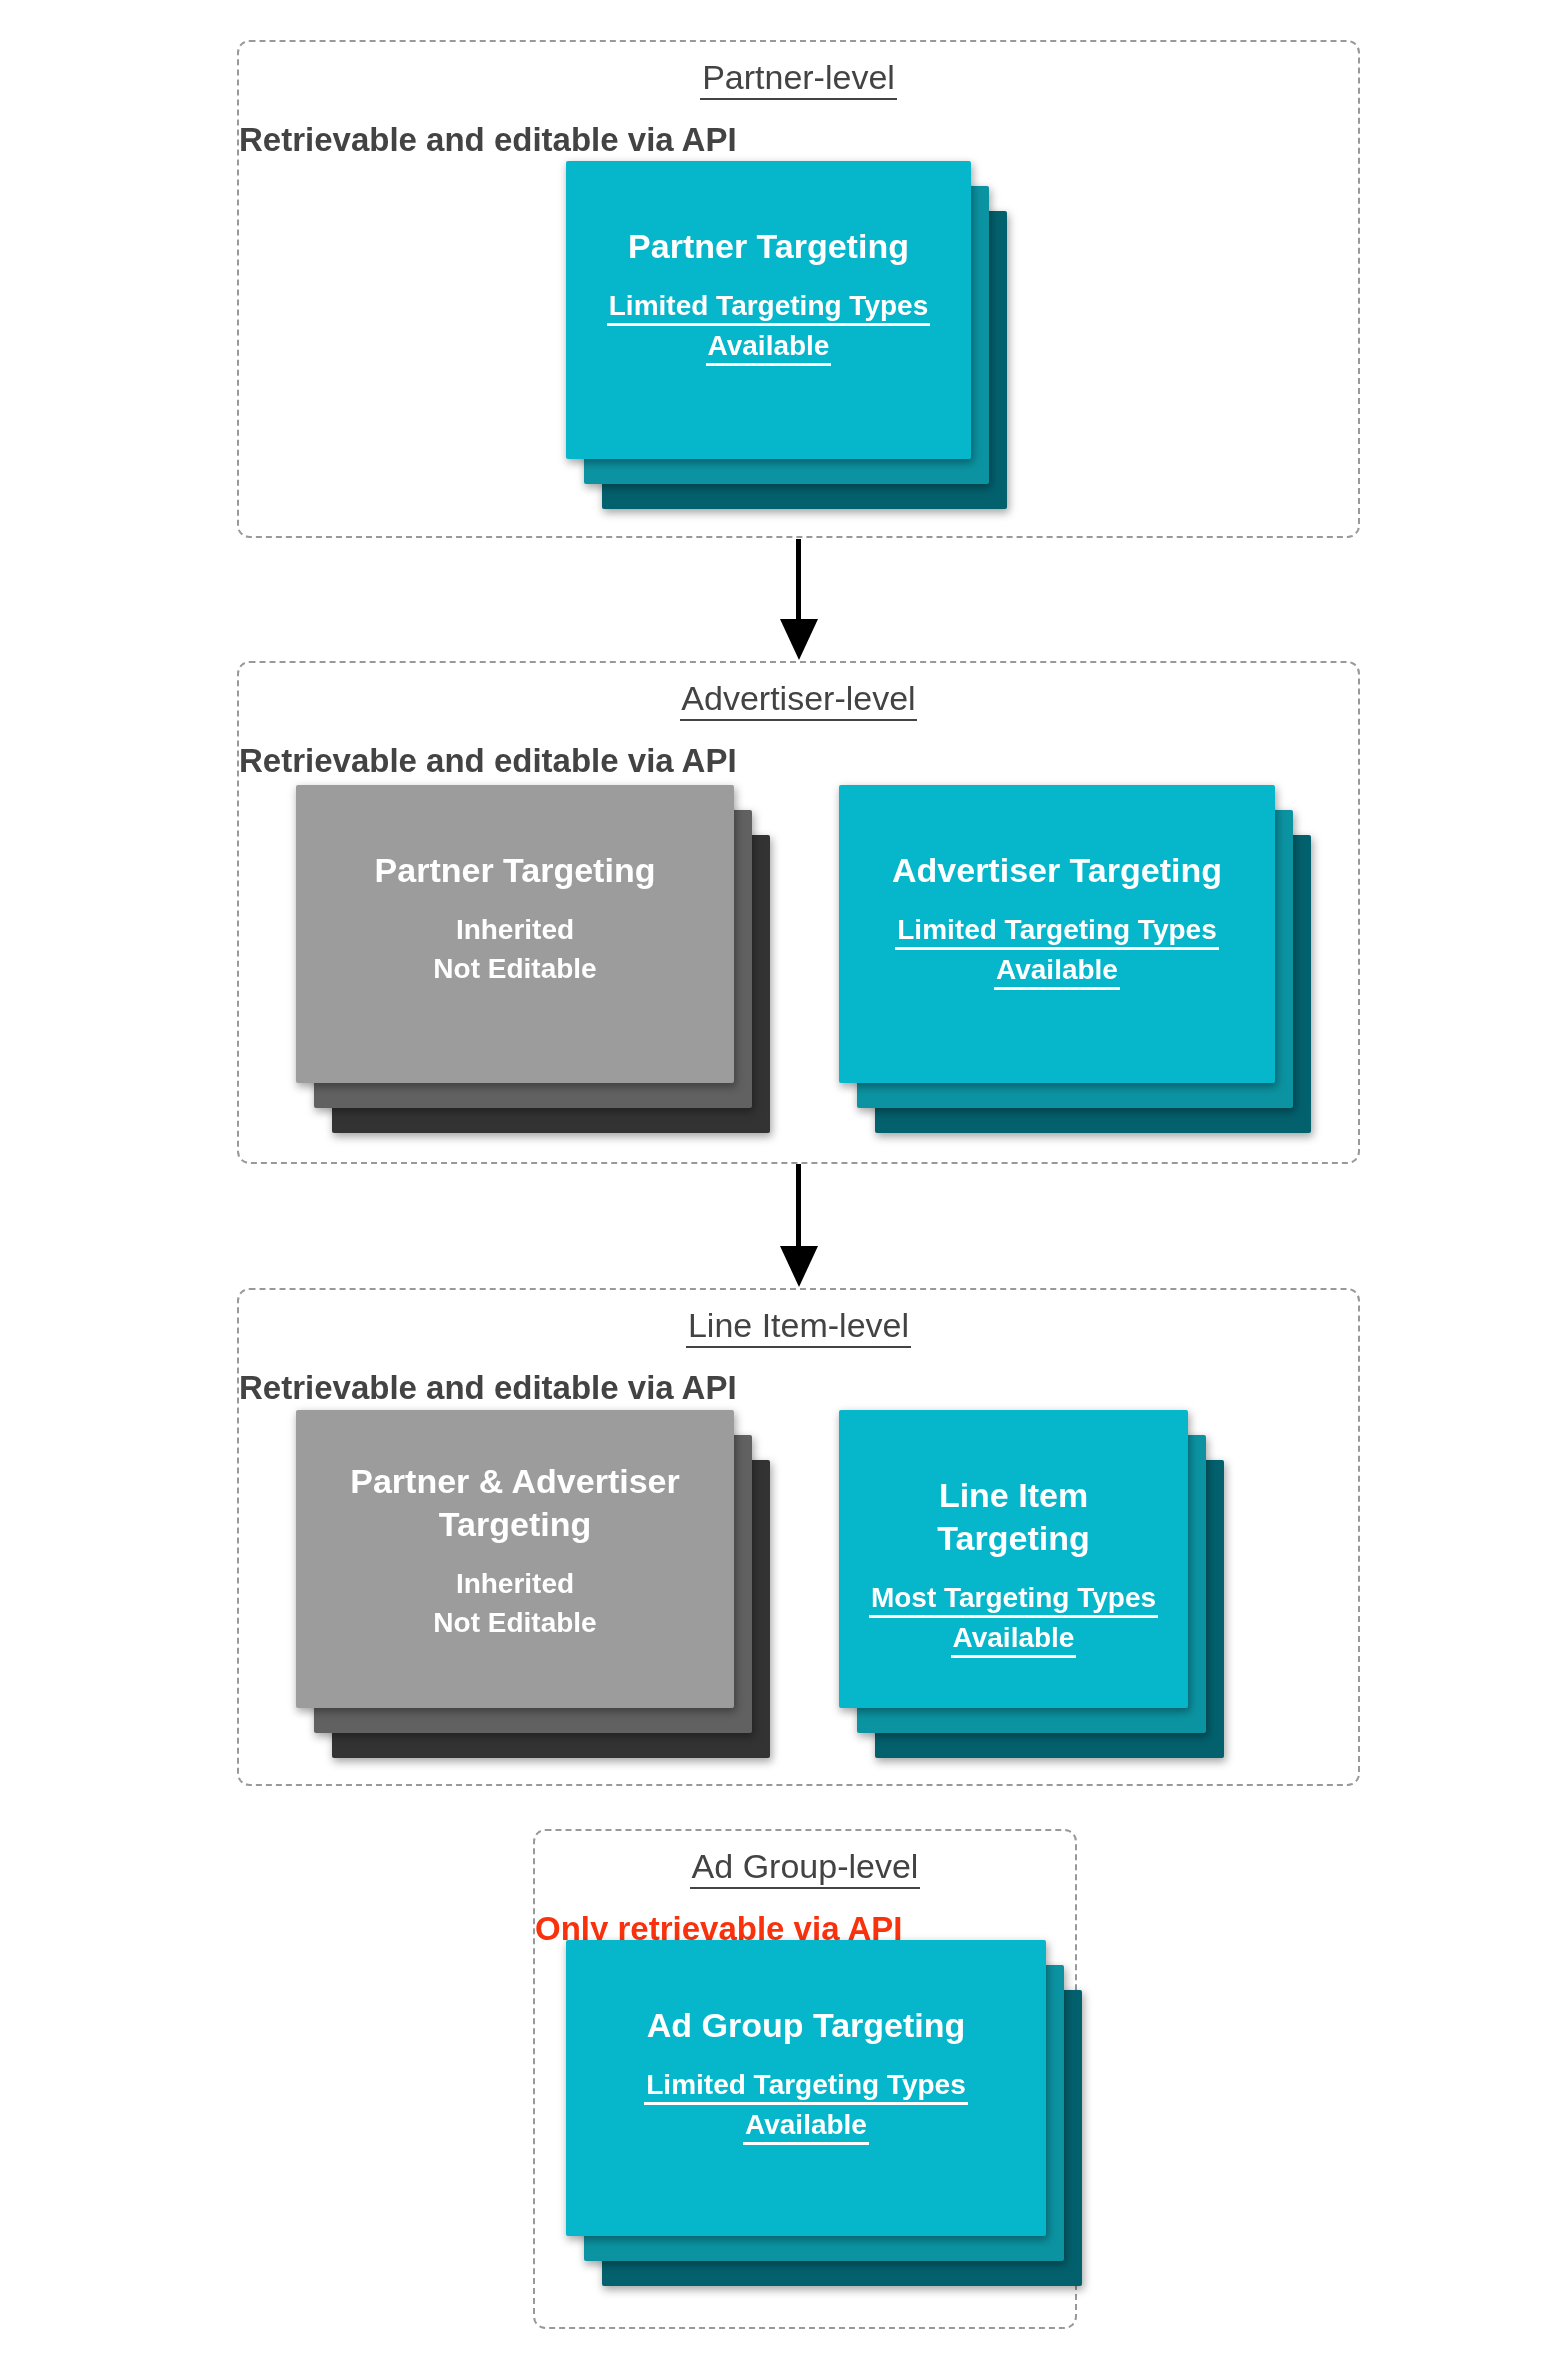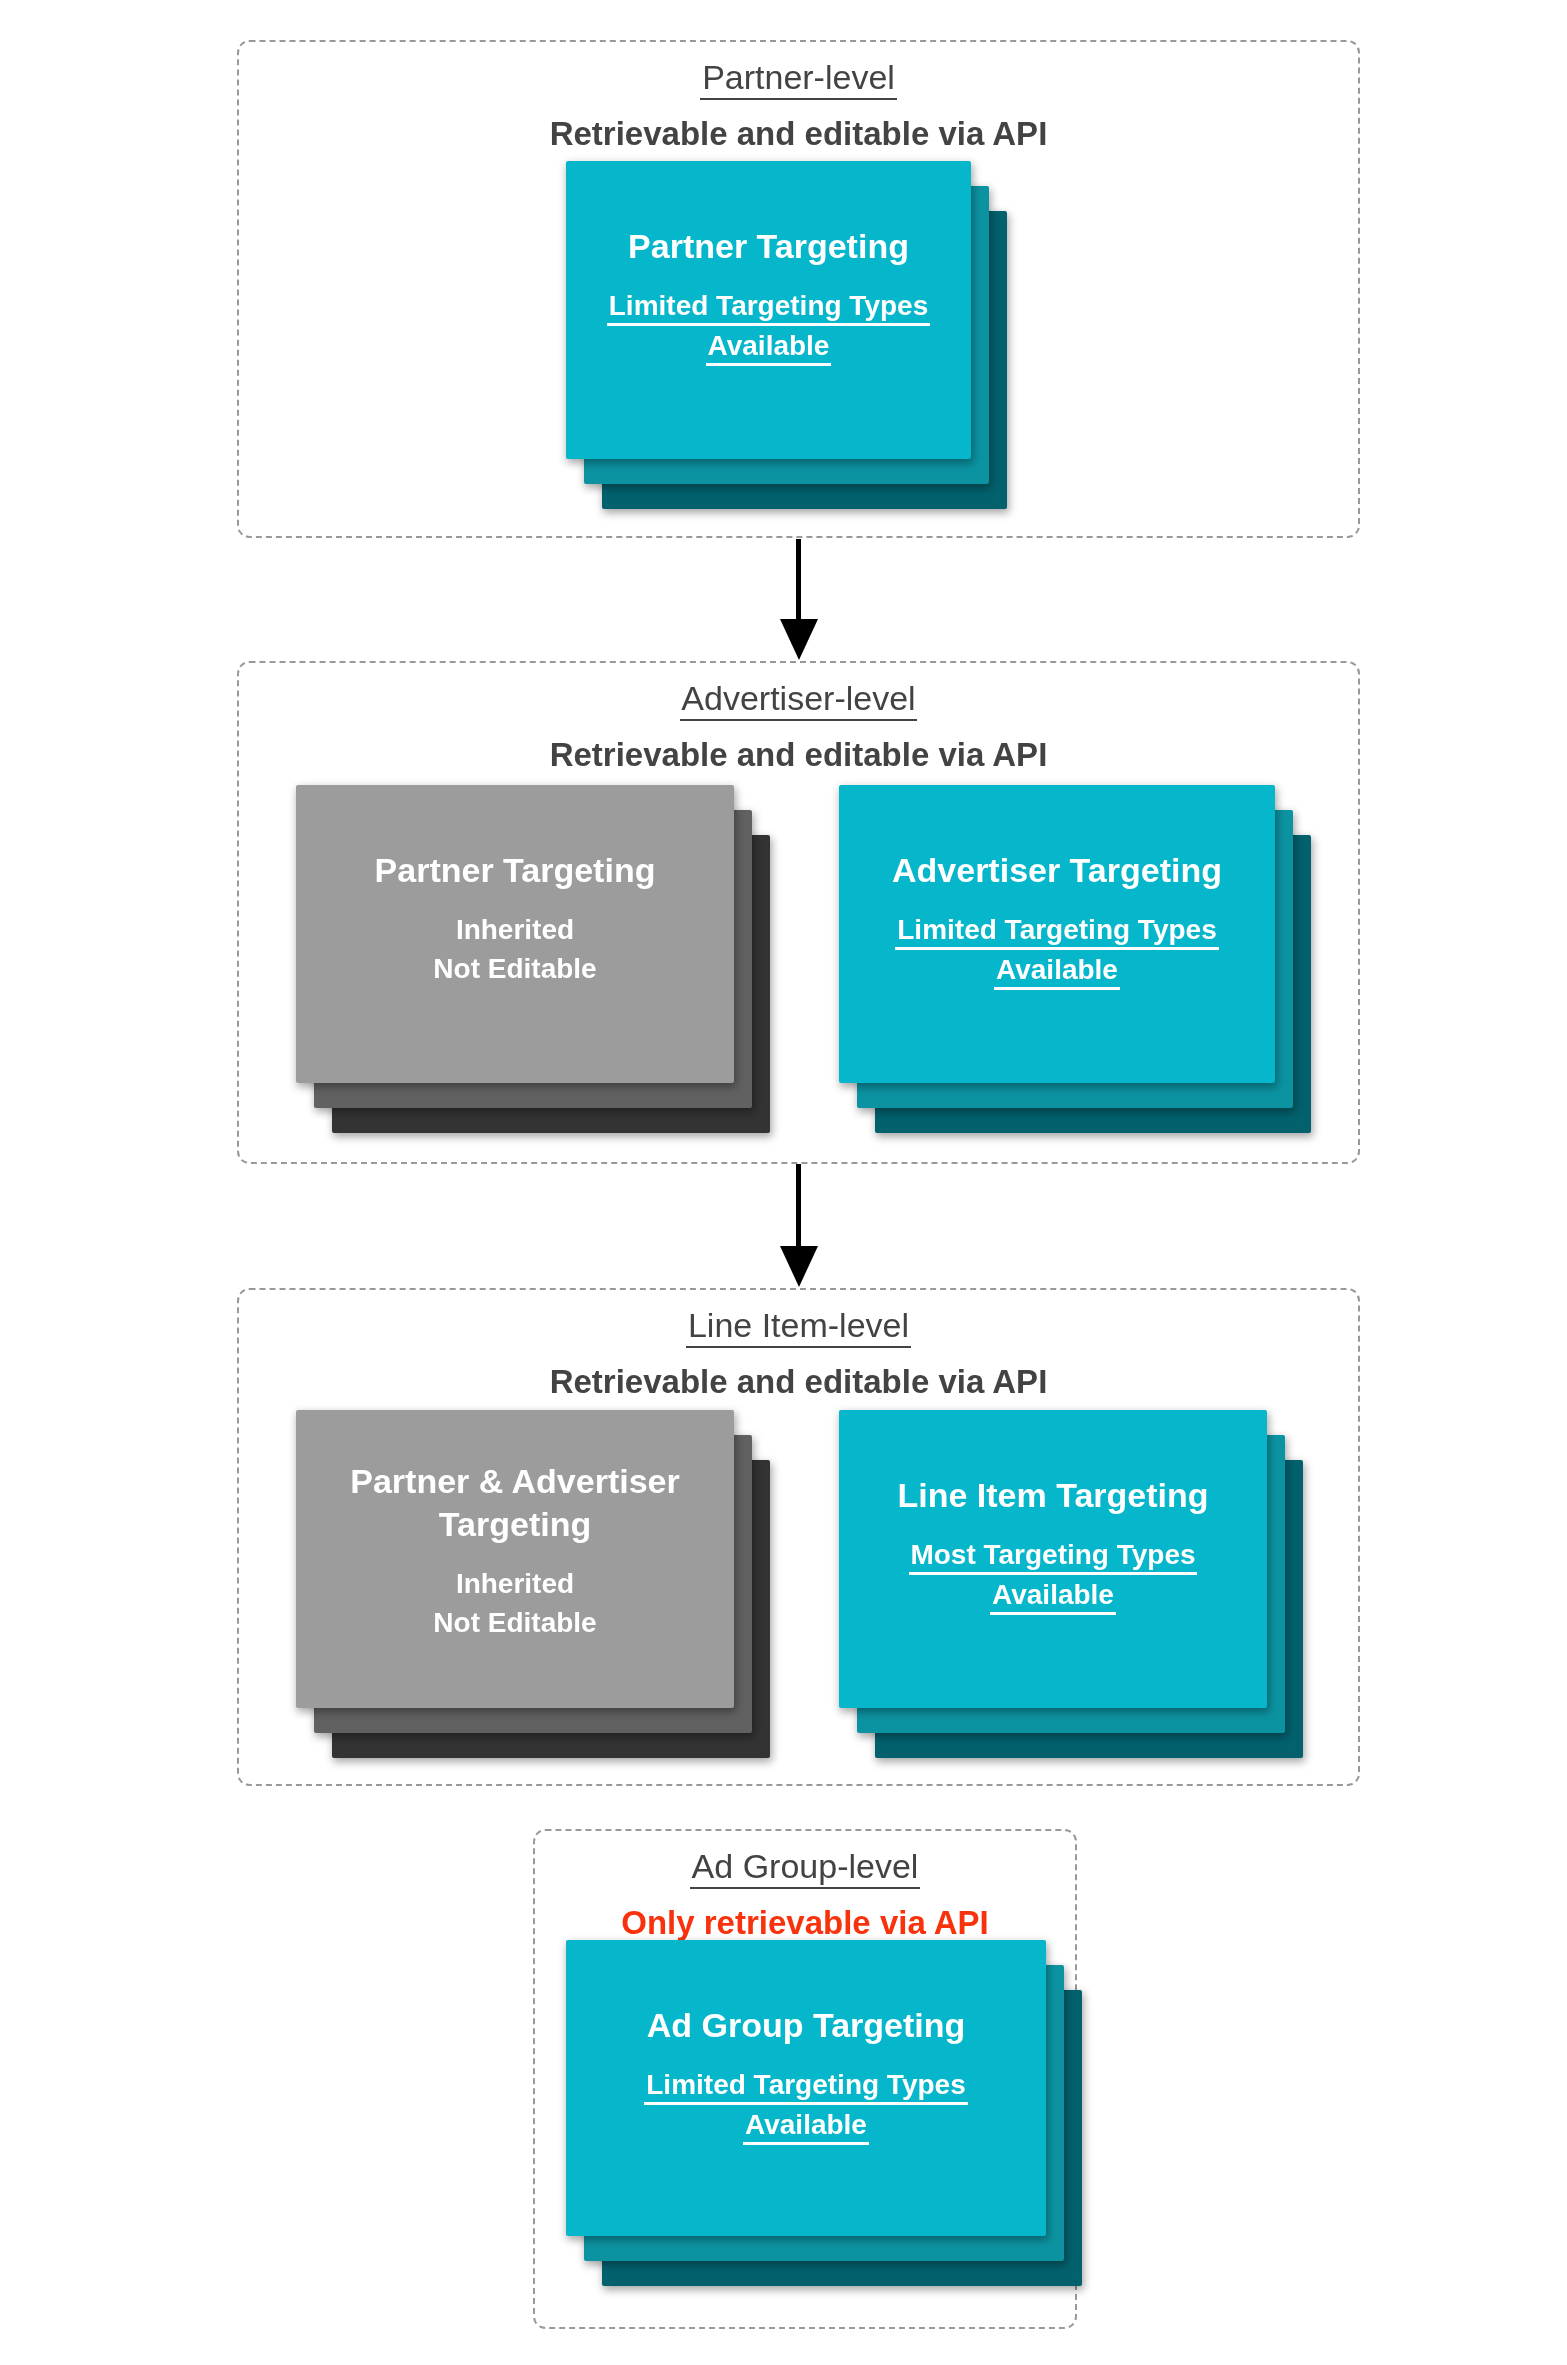--- a/index.html
+++ b/index.html
@@ -26,22 +26,21 @@
     font-size:34px; line-height:45px; font-weight:400;
     color:var(--heading_text,#434343);
   }
   .level-title .u-head {
     display:inline-block;
     border-bottom:2.7px solid currentColor;
     padding:0 1.8px 1.8px 1.8px;
     line-height:39px;
   }
   .level-sub {
-    text-align:center;
-    margin-top:12px;
+    margin-top:18px;
     font-size:33px; line-height:43px; font-weight:700;
     color:var(--heading_text,#434343);
   }
   .level-sub.red { color:var(--alert_red,#f9320e); }
 
   
   .stack { position:absolute; }
   .stack .layer {
     position:absolute; width:100%; height:100%;
     border-radius:2px;
@@ -173,21 +172,21 @@
       <div class="layer l2"></div>
       <div class="layer card" style="padding-top:50px;">
         <div class="card-title">Partner &amp; Advertiser Targeting</div>
         <div class="card-sub">
           <div class="sub-line"><span>Inherited</span></div>
           <div class="sub-line"><span>Not Editable</span></div>
         </div>
       </div>
     </div>
 
-    <div class="stack teal" style="left:600px; top:120px; width:428px; height:298px;">
+    <div class="stack teal" style="left:600px; top:120px; width:349px; height:298px;">
       <div class="layer l3"></div>
       <div class="layer l2"></div>
       <div class="layer card">
         <div class="card-title">Line Item Targeting</div>
         <div class="card-sub">
           <div class="sub-line"><span class="u">Most Targeting Types</span></div>
           <div class="sub-line"><span class="u">Available</span></div>
         </div>
       </div>
     </div>

